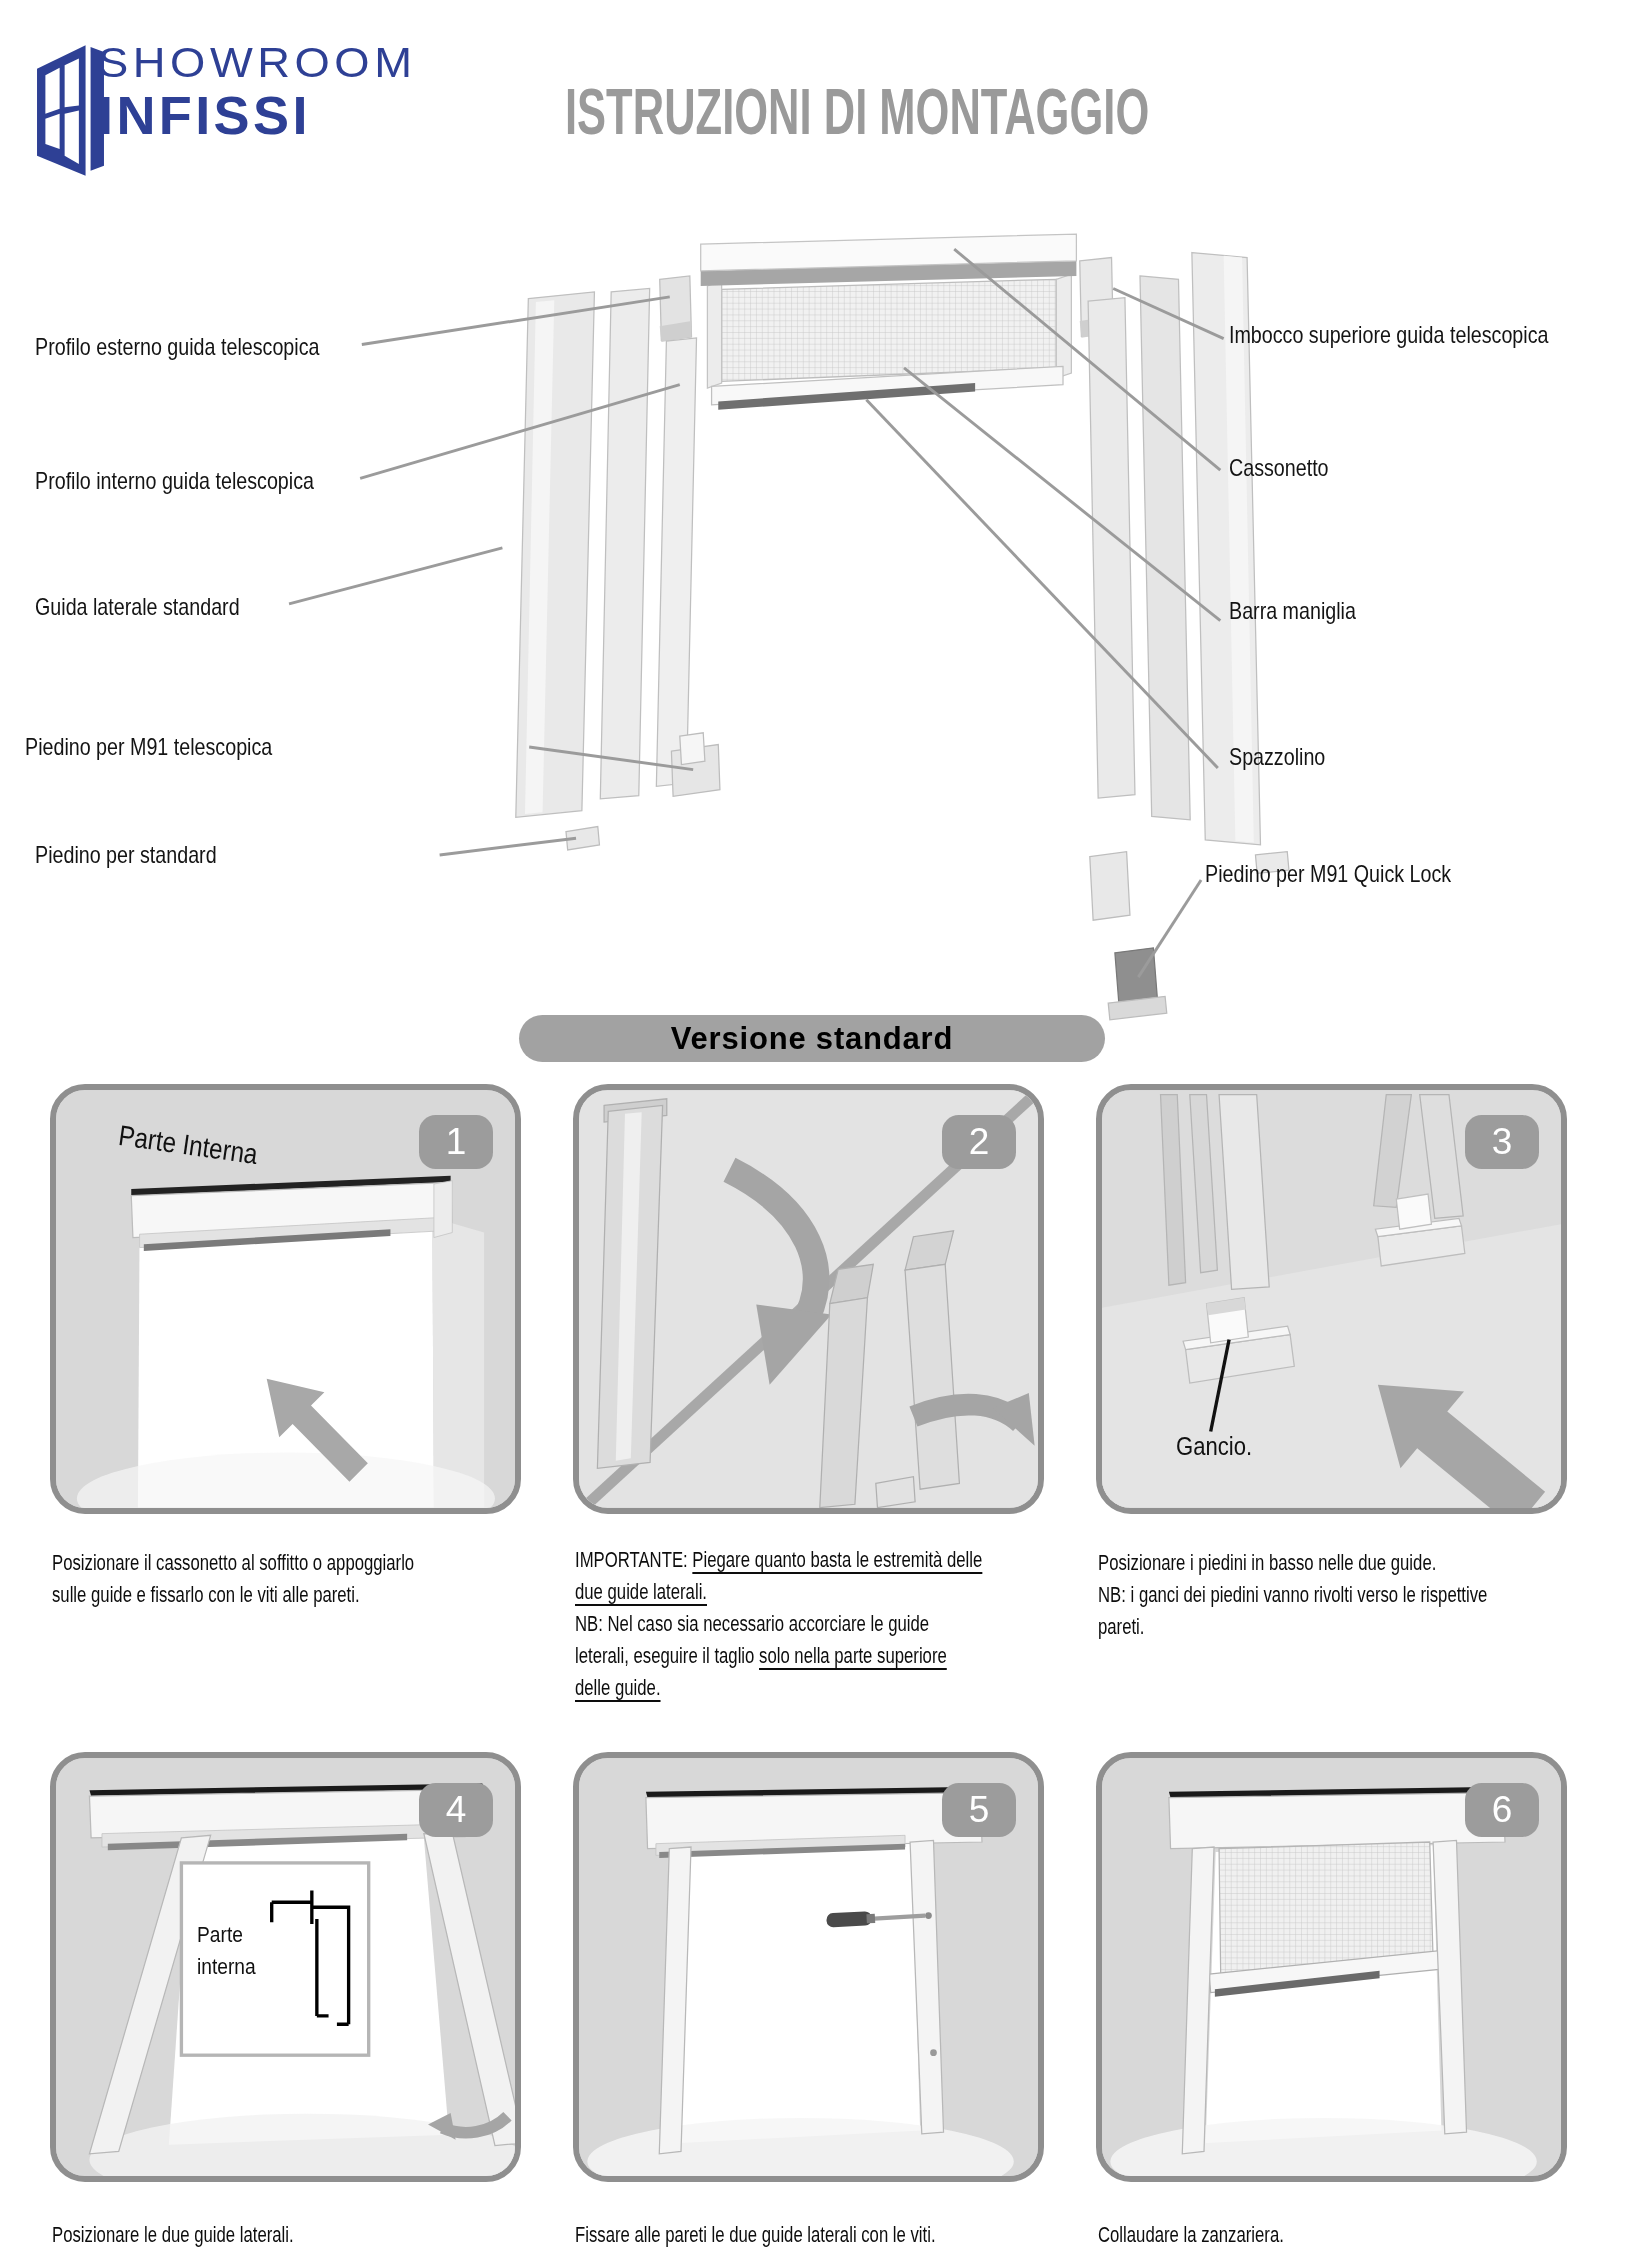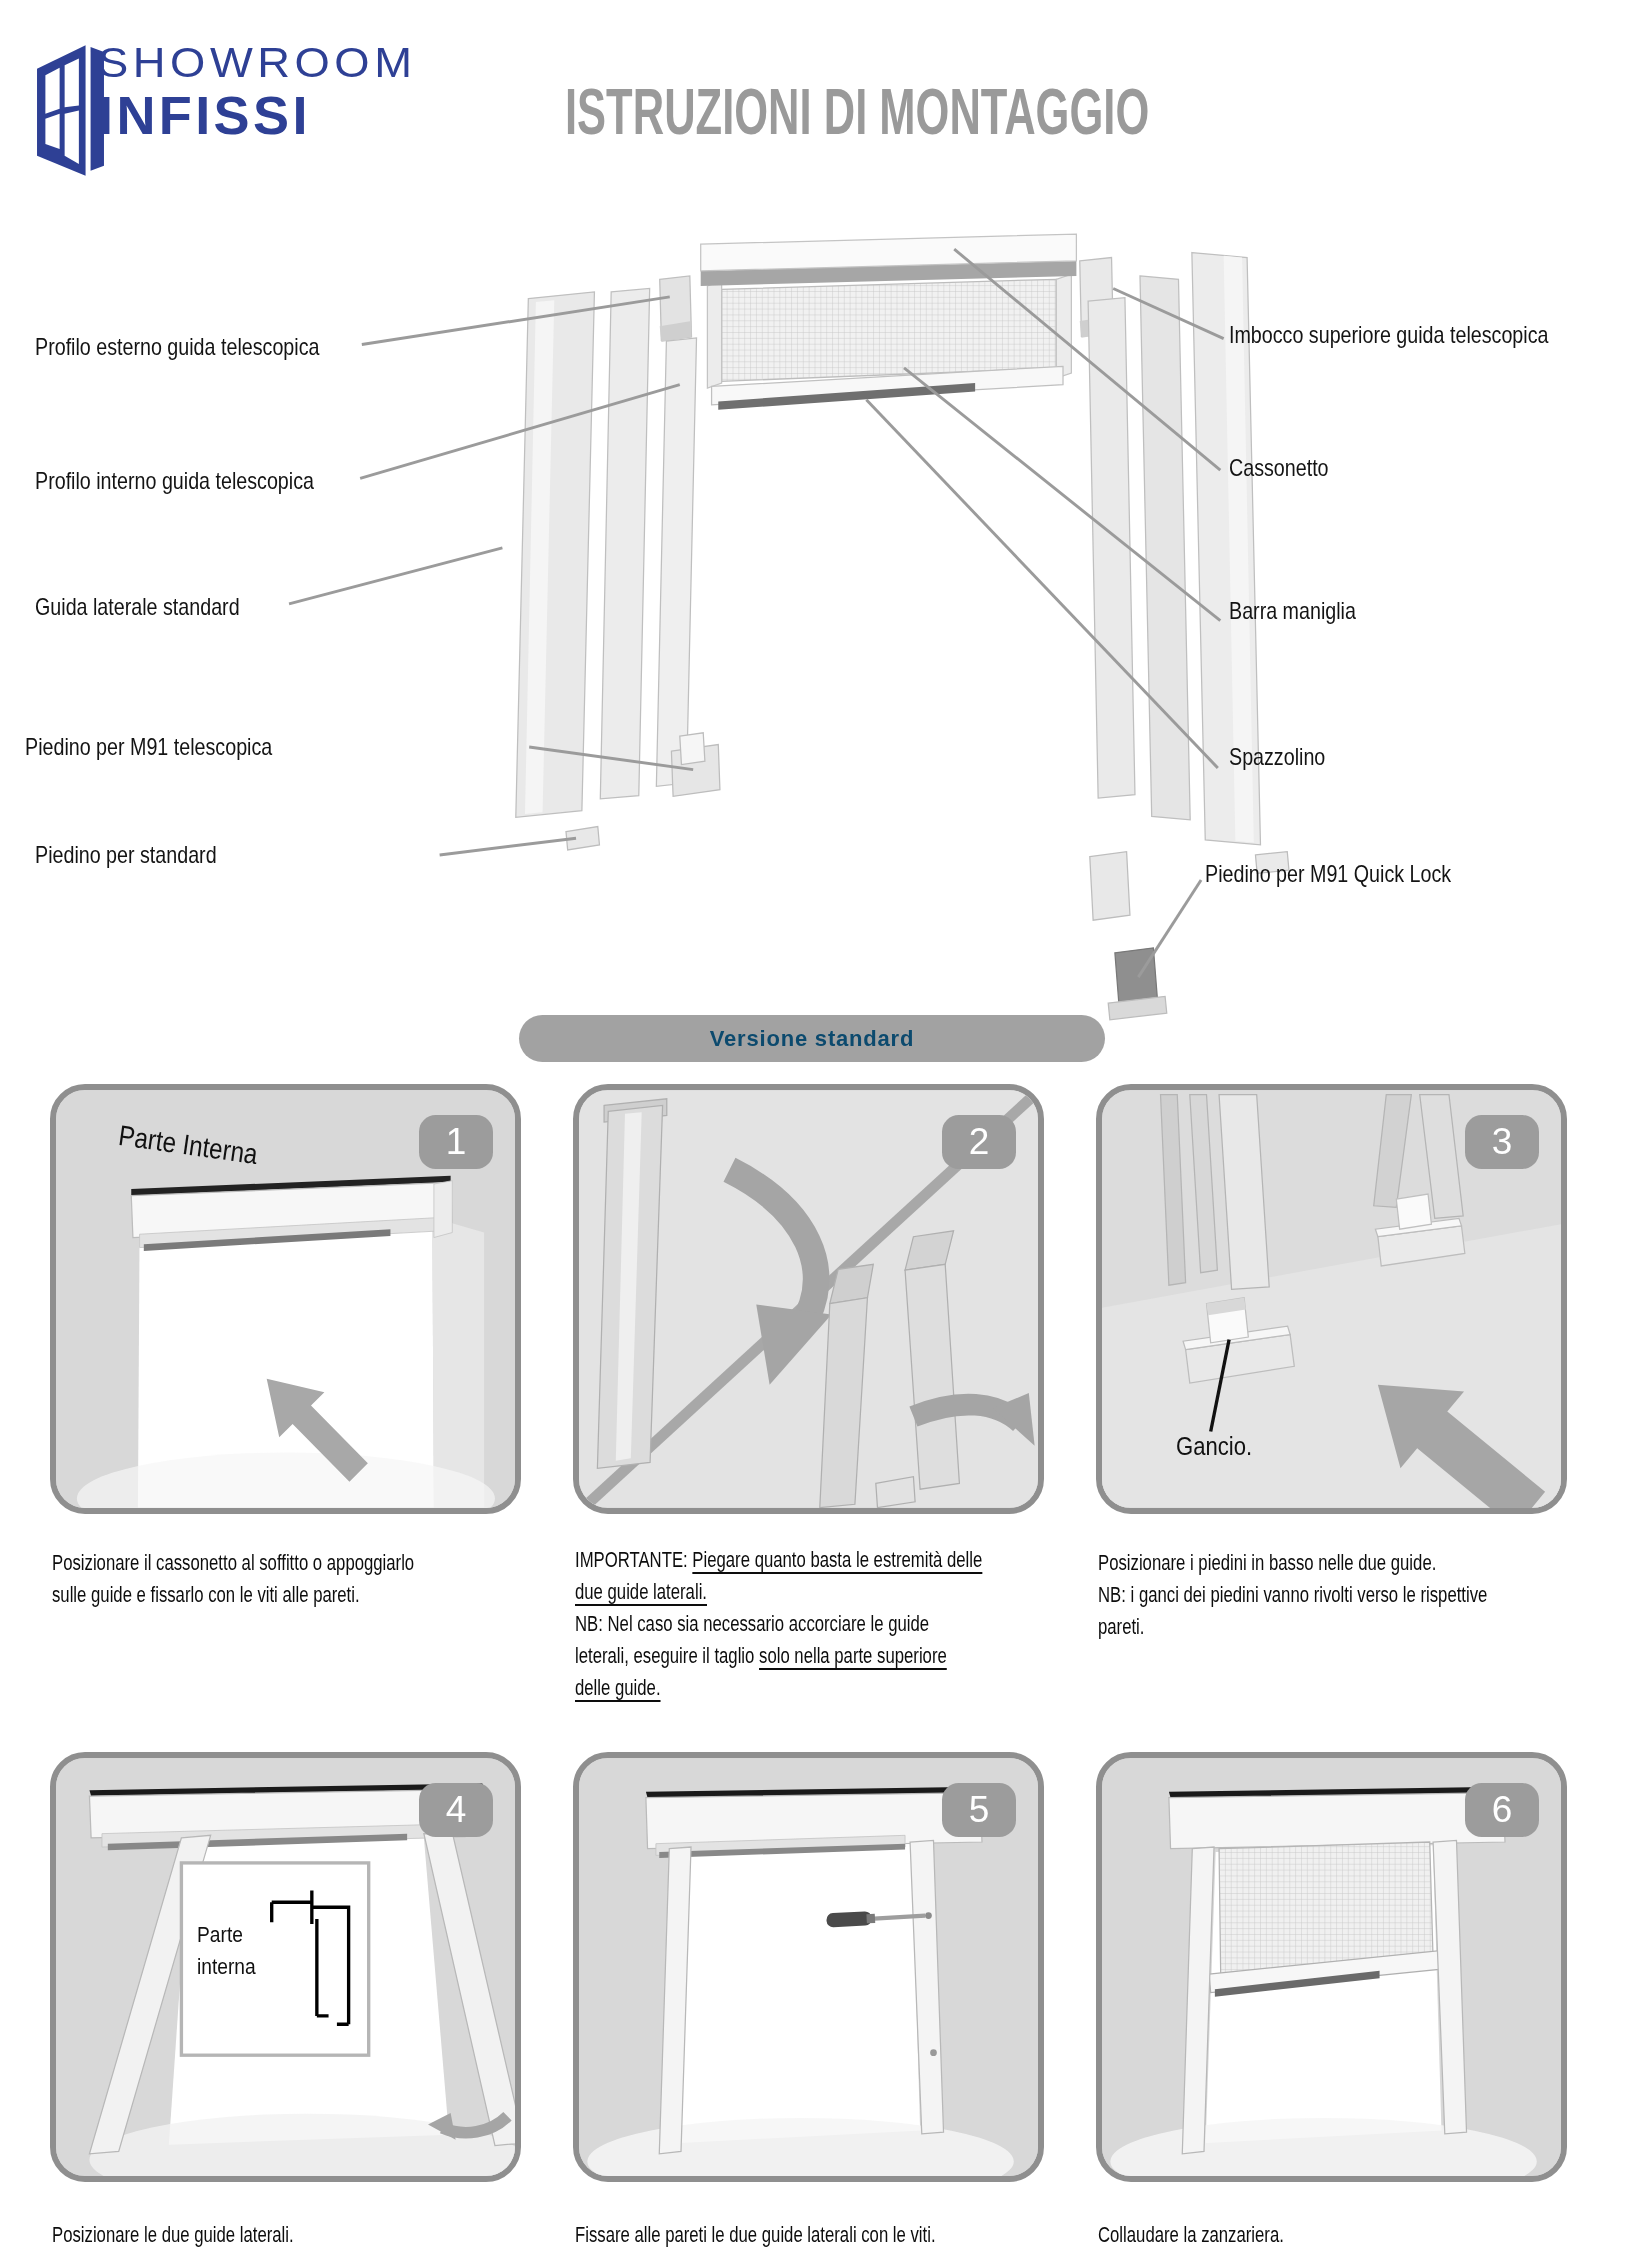--- a/index.html
+++ b/index.html
@@ -16,21 +16,21 @@
   .doc-title{position:absolute;left:565px;top:75px;font-size:64px;font-weight:700;color:#9a9a9a;
              white-space:nowrap;transform:scaleX(0.68);transform-origin:0 0;letter-spacing:0px;}
 
   
   .diagram-svg{position:absolute;left:0;top:209px;}
   .dlabel{position:absolute;font-size:24px;color:#141414;white-space:nowrap;
           transform:scaleX(0.82);transform-origin:0 0;width:435px;}
 
   
   .banner{position:absolute;left:519px;top:1015px;width:586px;height:47px;background:#a2a2a2;
-          border-radius:23.4px;color:#0c4a6e;font-size:22px;font-weight:700;text-align:center;
+          border-radius:23.4px;color:#000000;font-size:31px;font-weight:700;text-align:center;
           line-height:47px;letter-spacing:0.8px;}
 
   
   .panel{position:absolute;width:459px;height:418px;border:6.7px solid #8f8f8f;border-radius:35px;
          background:#d8d8d8;overflow:hidden;}
   .panel svg{display:block;}
   .badge{position:absolute;right:22px;top:25px;width:74px;height:54px;background:#9c9c9c;
          border-radius:16.7px;color:#ffffff;font-size:37px;text-align:center;line-height:54px;}
   .overlay-parte-interna{position:absolute;left:65px;top:28.5px;font-size:28.5px;color:#111;
          transform:rotate(8deg) scaleX(0.85);transform-origin:0 0;white-space:nowrap;}

